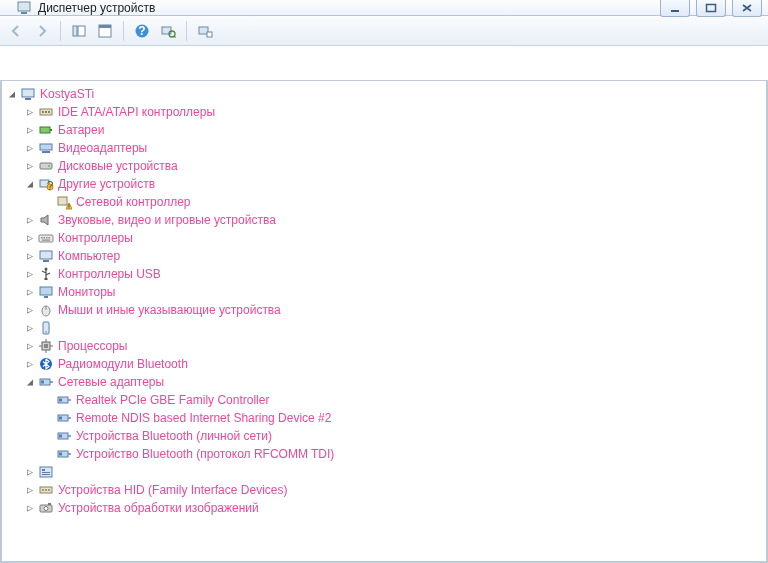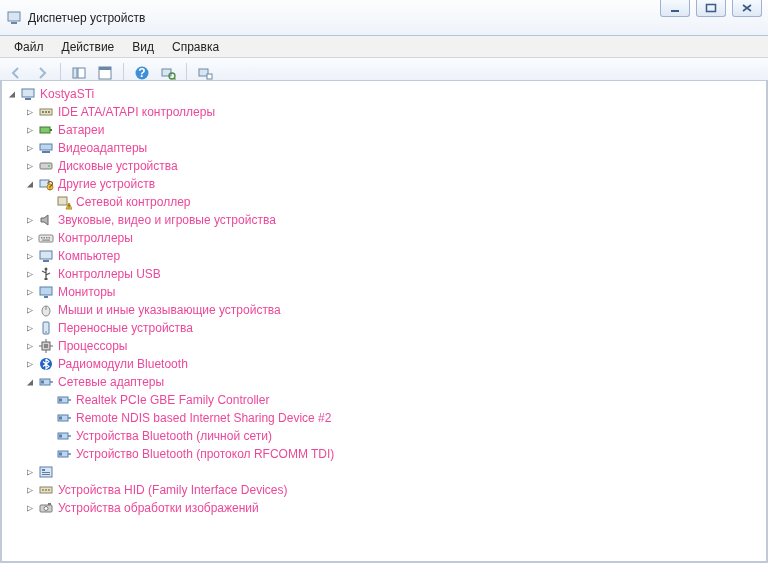--- a/index.html
+++ b/index.html
@@ -1,18 +1,18 @@
 <!DOCTYPE html>
 <html><head>
 <meta charset="utf-8">
 <style>
   * { margin: 0; padding: 0; box-sizing: border-box; font-family: "Segoe UI", Tahoma, sans-serif; font-size: 12px; }
   body { background: #d7e4f2; width: 768px; height: 563px; overflow: hidden; }
   .window { position: relative; width: 768px; height: 563px; background: #fff; }
-  .titlebar { height: 36px; background: linear-gradient(#fdfdfe,#eef3fa); border-bottom: 1px solid #b6c4d8; display: flex; align-items: center; padding: 0 6px; }
+  .titlebar { height: 16px; background: linear-gradient(#fdfdfe,#eef3fa); border-bottom: 1px solid #b6c4d8; display: flex; align-items: center; padding: 0 16px; }
   .titlebar .icon { width:16px; height:16px; margin-right:6px; }
   .titlebar .title { flex:1; color:#222; }
   .win-controls { position:absolute; top:-1px; right:6px; display:flex; gap:6px; }
   .win-btn { width:30px; height:18px; border:1px solid #9fb2cf; border-top:none; border-radius:0 0 3px 3px; background:linear-gradient(#f7fbff,#dfe9f5); display:flex; align-items:center; justify-content:center; color:#3c5a86; cursor:default; }
   .win-btn svg { width:12px; height:10px; }
   .menubar { height:22px; background:#f2f2f2; border-bottom:1px solid #d6d6d6; display:flex; align-items:center; padding:0 6px; gap:2px; }
   .menu-item { padding:2px 8px; color:#222; cursor:default; }
   .toolbar { height:30px; background:linear-gradient(#fafcff,#e9eff7); border-bottom:1px solid #c8d2e0; display:flex; align-items:center; padding:0 4px; gap:2px; }
   .tool-btn { width:24px; height:24px; display:flex; align-items:center; justify-content:center; border:1px solid transparent; border-radius:3px; cursor:default; }
   .tool-btn.disabled { opacity:.45; }
@@ -54,26 +54,20 @@
           </svg>
         </div>
       <div class="win-btn">
           <svg viewBox="0 0 12 10">
             <path d="M2 2 L10 8 M10 2 L2 8" stroke="#3c5a86" stroke-width="1.6"></path>
           </svg>
         </div>
     </div>
   </div>
 
-  <div class="menubar">
-    <span class="menu-item">Файл</span>
-    <span class="menu-item">Действие</span>
-    <span class="menu-item">Вид</span>
-    <span class="menu-item">Справка</span>
-  </div>
 
   <div class="toolbar">
     <div class="tool-btn disabled">
         <svg width="16" height="16" viewBox="0 0 16 16">
           <path d="M10 3 L5 8 L10 13" fill="none" stroke="#3d6ea5" stroke-width="2"></path>
         </svg>
       </div>
     <div class="tool-btn disabled">
         <svg width="16" height="16" viewBox="0 0 16 16">
           <path d="M6 3 L11 8 L6 13" fill="none" stroke="#3d6ea5" stroke-width="2"></path>
@@ -298,21 +292,20 @@
 
           <div class="node">
               <div class="row">
                 <span class="toggle">▷</span>
                 <span class="dev-icon">
                   <svg viewBox="0 0 16 16">
                     <rect x="5" y="2" width="6" height="12" rx="1" fill="#d9e6f2" stroke="#5b7fa8"></rect>
                     <circle cx="8" cy="12" r="0.8" fill="#5b7fa8"></circle>
                   </svg>
                 </span>
-                <span class="label">Переносные устройства</span>
               </div>
             </div>
 
           <div class="node">
               <div class="row">
                 <span class="toggle">▷</span>
                 <span class="dev-icon">
                   <svg viewBox="0 0 16 16">
                     <rect x="4" y="4" width="8" height="8" fill="#d2d2d2" stroke="#666"></rect>
                     <rect x="6" y="6" width="4" height="4" fill="#888"></rect>

